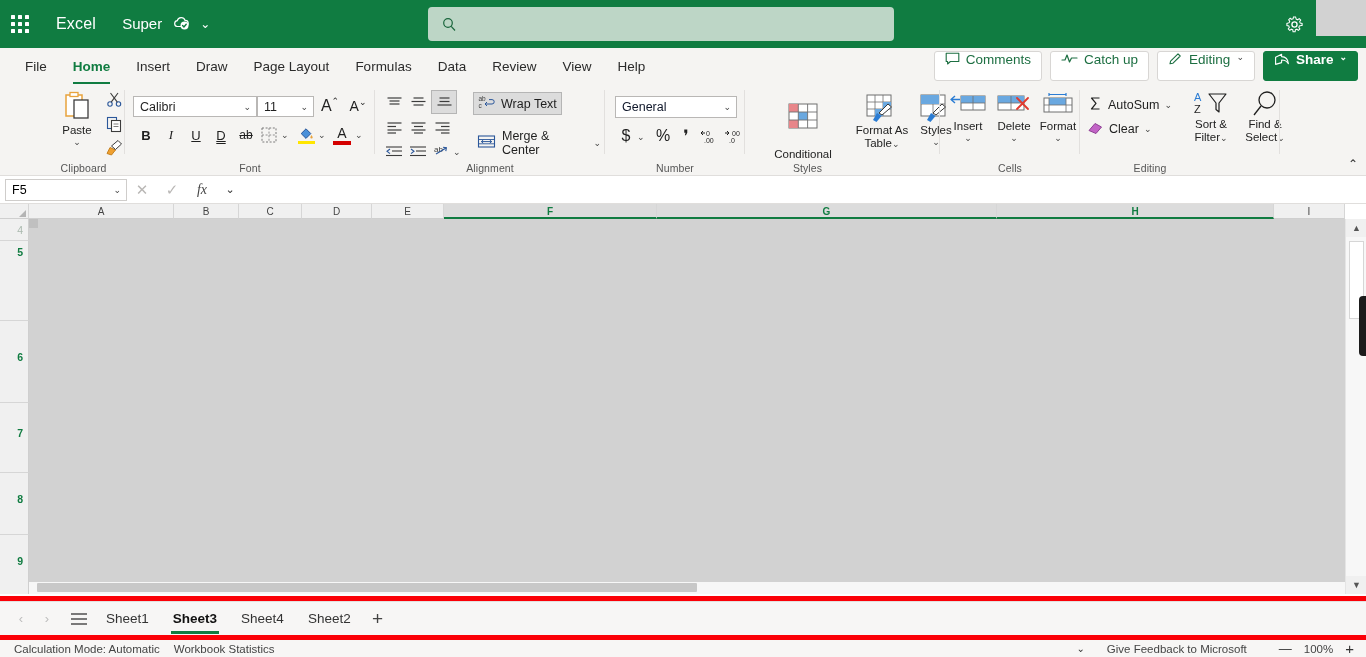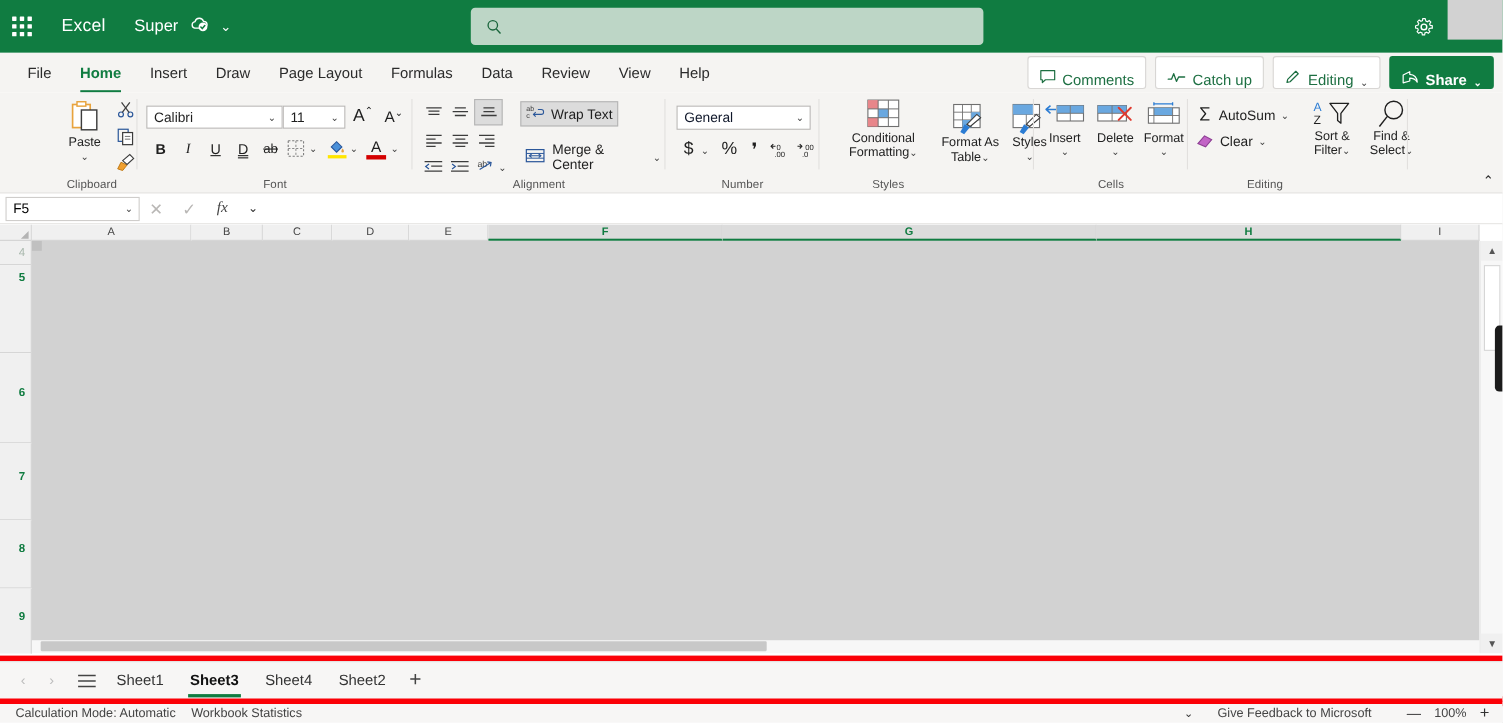--- a/index.html
+++ b/index.html
@@ -47,21 +47,21 @@
   }
   .tab:first-child { margin-left:12px; }
   .tab.active { color:#107c41; font-weight:bold; }
   .tab.active::after {
     content:""; position:absolute; left:13px; right:13px; bottom:0px;
     height:2.5px; background:#107c41;
   }
   .tr-right { position:absolute; right:8px; top:3px; display:flex; align-items:center; gap:8px;}
   .obtn {
     height:30px; border:1px solid #d8d6d4; background:#fff; border-radius:3px;
-    display:flex; align-items:flex-end; gap:6px; padding:0 10px;
+    display:flex; align-items:flex-start; gap:6px; padding:0 10px;
     font-size:13.5px; color:#1d6f42; cursor:pointer; white-space:nowrap;
   }
   .obtn.share { background:#107c41; color:#fff; border-color:#107c41; font-weight:bold; }
 
   
   .ribbon {
     position:absolute; left:0; top:84px; width:1366px; height:92px;
     background:#f5f4f2; border-bottom:1px solid #e0dedc;
   }
   .grp { position:absolute; top:0; height:92px; }
@@ -490,21 +490,21 @@
             <text x="5" y="15" font-size="7" fill="#1f1f1f" font-family="Liberation Sans">.0</text>
             <polyline points="1,5 5,5" stroke="#1f1f1f" stroke-width="1"></polyline>
             <polyline points="3,3 5,5 3,7" fill="none" stroke="#1f1f1f" stroke-width="1"></polyline>
           </svg>
       </div>
       <div class="glabel">Number</div>
       <div class="sep"></div>
     </div>
 
     <div class="grp" style="left:745px; width:195px;">
-      <div class="bigbtn" style="left:12px; top:4px; width:92px;">
+      <div class="bigbtn" style="left:12px; top:17px; width:92px;gap:15px;">
         <span class="ic">
           <svg width="40" height="32" viewBox="0 0 40 32">
             <rect x="6" y="3" width="28" height="24" fill="#fff" stroke="#6f6f6f" stroke-width="1"></rect>
             <rect x="6" y="3" width="9.3" height="8" fill="#e8868a"></rect>
             <rect x="15.3" y="11" width="9.3" height="8" fill="#6aa8e0"></rect>
             <rect x="6" y="19" width="9.3" height="8" fill="#e8868a"></rect>
             <line x1="15.3" y1="3" x2="15.3" y2="27" stroke="#6f6f6f" stroke-width="0.9"></line>
             <line x1="24.6" y1="3" x2="24.6" y2="27" stroke="#6f6f6f" stroke-width="0.9"></line>
             <line x1="6" y1="11" x2="34" y2="11" stroke="#6f6f6f" stroke-width="0.9"></line>
             <line x1="6" y1="19" x2="34" y2="19" stroke="#6f6f6f" stroke-width="0.9"></line>

